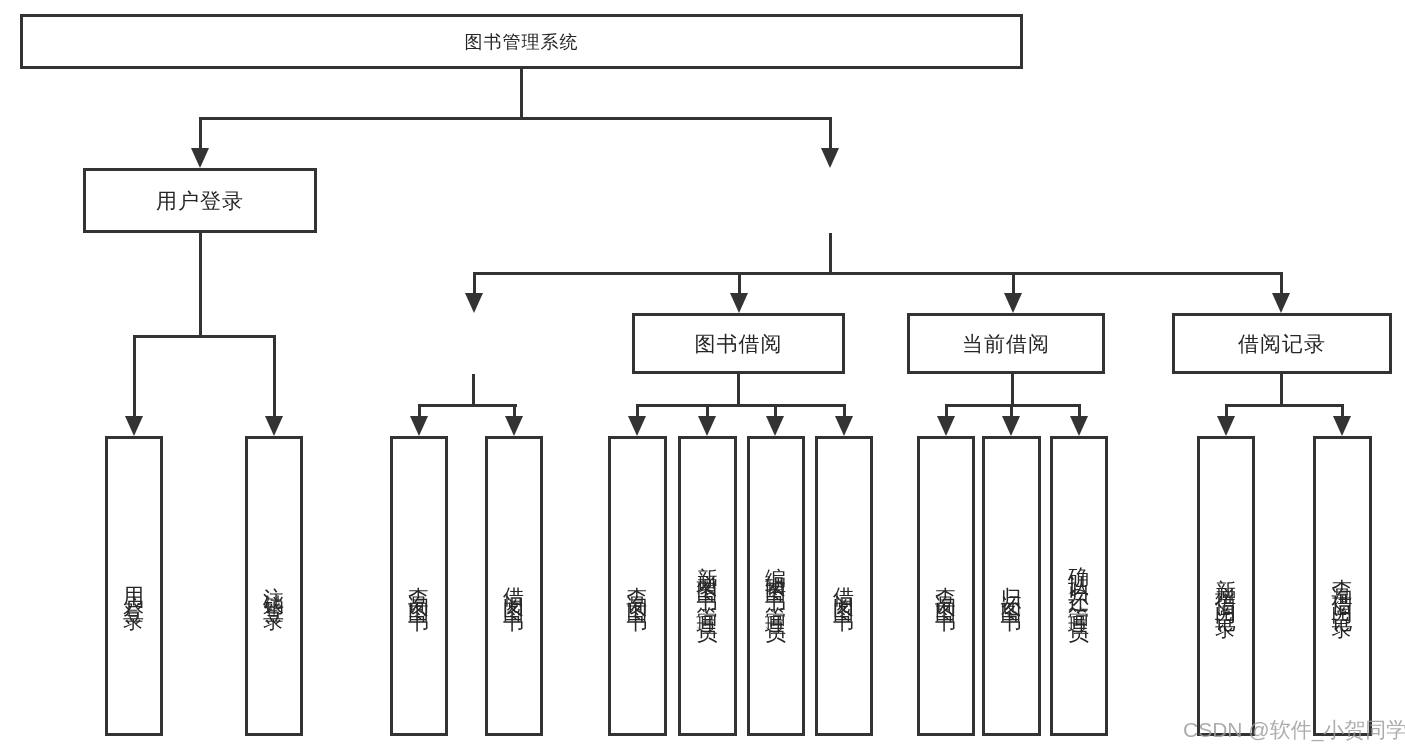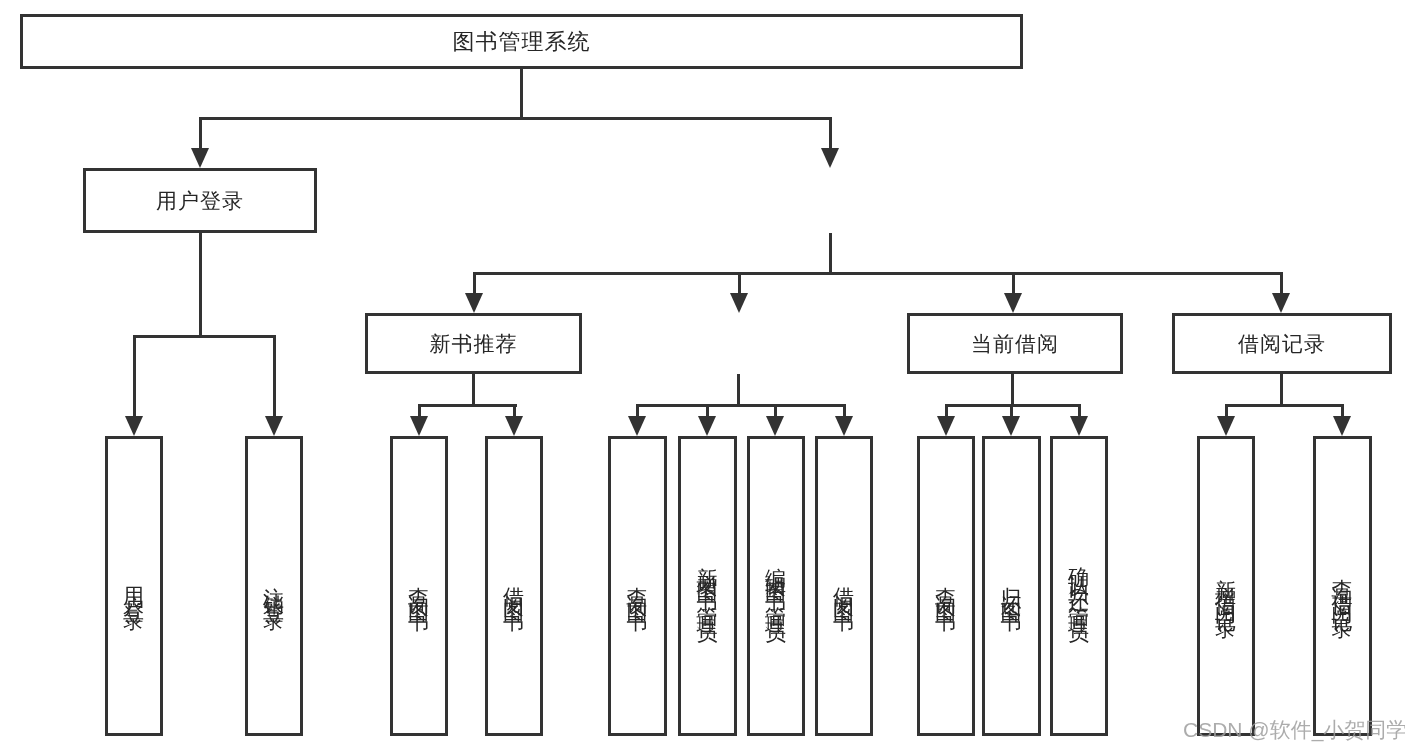--- a/index.html
+++ b/index.html
@@ -17,21 +17,21 @@
     position: absolute;
     border: 3px solid #333333;
     background: #ffffff;
     display: flex;
     align-items: center;
     justify-content: center;
     font-size: 21px;
     color: #262626;
     letter-spacing: 1px;
   }
-  .box.root { font-size: 22px; }
+  .box.root { font-size: 18px; }
   .leaf {
     position: absolute;
     top: 436px;
     height: 300px;
     border: 3px solid #333333;
     background: #ffffff;
     display: flex;
     align-items: center;
     justify-content: center;
   }
@@ -94,24 +94,24 @@
   <div class="hline" style="left:473px; top:272px; width:810px;"></div>
   <div class="vline" style="left:473px; top:272px; height:25px;"></div>
   <div class="arrow" style="left:465px; top:293px;"></div>
   <div class="vline" style="left:738px; top:272px; height:25px;"></div>
   <div class="arrow" style="left:730px; top:293px;"></div>
   <div class="vline" style="left:1012px; top:272px; height:25px;"></div>
   <div class="arrow" style="left:1004px; top:293px;"></div>
   <div class="vline" style="left:1280px; top:272px; height:25px;"></div>
   <div class="arrow" style="left:1272px; top:293px;"></div>
 
-  <div class="box" style="left:365px; top:313px; width:217px; height:61px;">
-    <span>新书推荐</span>
+  <div class="box" style="left:632px; top:313px; width:213px; height:61px;">
+    <span>图书借阅</span>
   </div>
-  <div class="box" style="left:907px; top:313px; width:216px; height:61px;">
+  <div class="box" style="left:907px; top:313px; width:198px; height:61px;">
     <span>当前借阅</span>
   </div>
   <div class="box" style="left:1172px; top:313px; width:220px; height:61px;">
     <span>借阅记录</span>
   </div>
 
   <div class="vline" style="left:472px; top:374px; height:33px;"></div>
   <div class="hline" style="left:418px; top:404px; width:99px;"></div>
   <div class="vline" style="left:418px; top:404px; height:15px;"></div>
   <div class="arrow" style="left:410px; top:416px;"></div>

